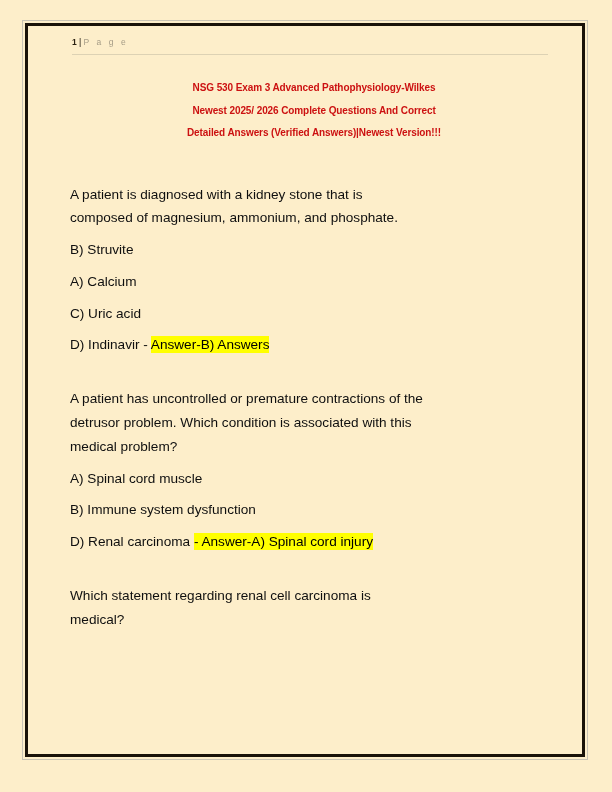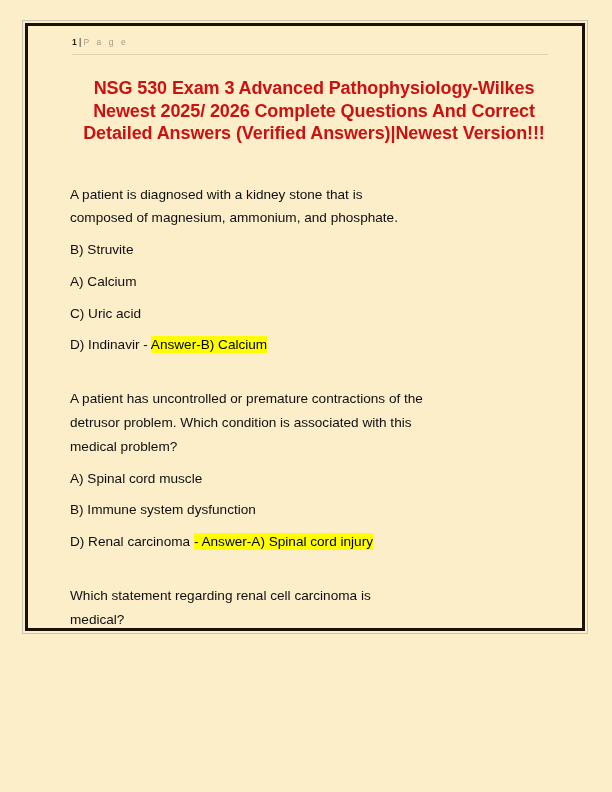--- a/index.html
+++ b/index.html
@@ -14,21 +14,21 @@
     font-family: "Liberation Sans", sans-serif;
     overflow: hidden;
   }
 
   
   .page-frame {
     position: absolute;
     left: 22px;
     top: 20px;
     width: 566px;
-    height: 614px;
+    height: 740px;
     box-sizing: border-box;
     border: 1px solid #c9c3b4;
     background: #fdeeca;
   }
   .page-frame-inner {
     position: absolute;
     left: 2px;
     top: 2px;
     right: 2px;
     bottom: 2px;
@@ -76,21 +76,21 @@
     background: #ddd2b4;
     margin: 0 10px 0 2px;
   }
 
   
   .doc-title {
     margin: 22px 6px 0 6px;
     text-align: center;
     color: #cc1111;
     font-weight: bold;
-    font-size: 18px;
+    font-size: 10px;
     line-height: 22.5px;
     letter-spacing: -0.1px;
   }
   .doc-title .tl {
     display: block;
     white-space: nowrap;
   }
 
   
   .content {
@@ -146,21 +146,21 @@
       <div class="content">
 
         <div class="qblock">
           <div class="stem">
             <span class="ln">A patient is diagnosed with a kidney stone that is</span>
             <span class="ln">composed of magnesium, ammonium, and phosphate.</span>
           </div>
           <div class="option"><span>B) Struvite</span></div>
           <div class="option"><span>A) Calcium</span></div>
           <div class="option"><span>C) Uric acid</span></div>
-          <div class="option"><span>D) Indinavir - </span><span class="hl">Answer-B) Calcium</span></div>
+          <div class="option"><span>D) Indinavir - </span><span class="hl">Answer-B) Answers</span></div>
         </div>
 
         <div class="gap"></div>
 
         <div class="qblock">
           <div class="stem">
             <span class="ln">A patient has uncontrolled or premature contractions of the</span>
             <span class="ln">detrusor problem. Which condition is associated with this</span>
             <span class="ln">medical problem?</span>
           </div>

